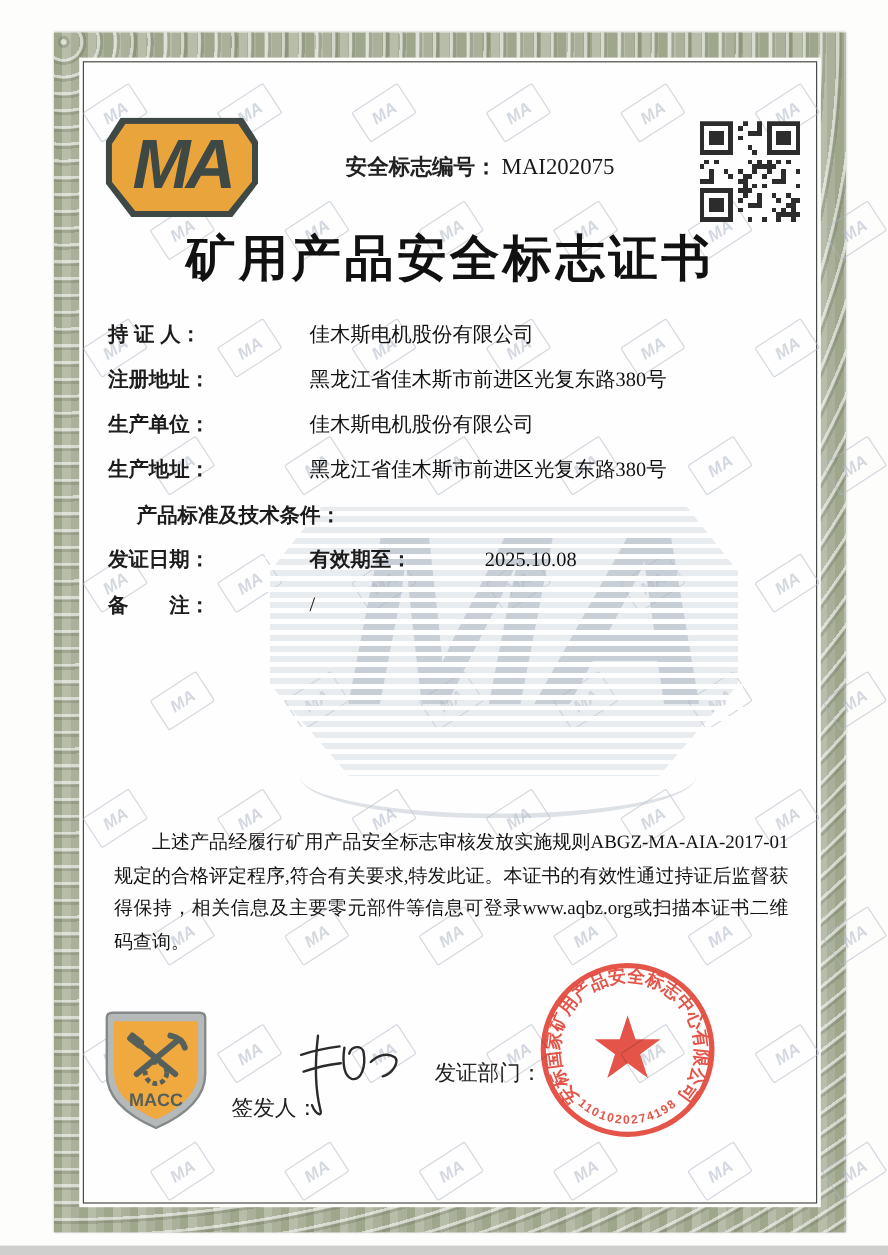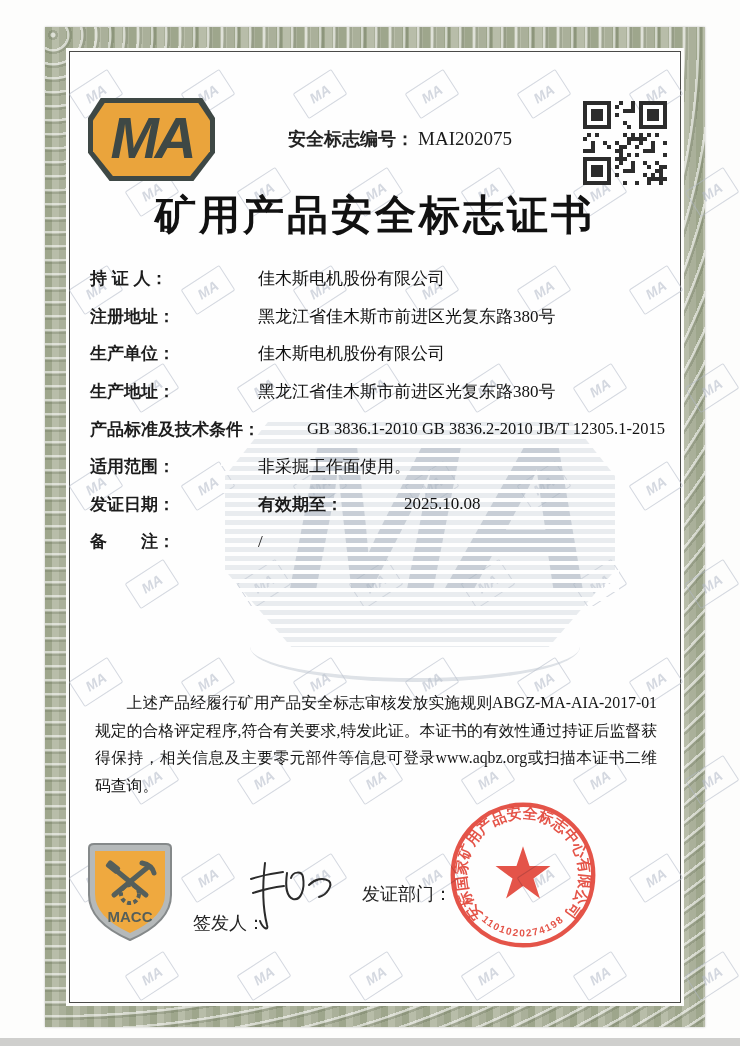--- a/index.html
+++ b/index.html
@@ -42,21 +42,21 @@
   .cert-no .lbl { font:700 18px "Liberation Sans",sans-serif; color:#222;margin-top:44px; }
   .cert-no .val { font:400 19px "Liberation Serif",serif; color:#1a1a1a; margin-left:4px;}
   .qr { position:absolute; left:538px; top:74px; width:84px; height:84px; z-index:2; }
   .title { position:absolute; left:0; top:158px; width:660px; text-align:center; z-index:2;
     font:900 41px/60px "Liberation Serif",serif; color:#111; letter-spacing:3px; }
 
   
   .fields { position:absolute; left:45px; top:233px; width:575px; z-index:2; }
   .row { height:37.6px; display:flex; align-items:center;gap:48px; }
   .row .lbl { font:700 17px "Liberation Sans",sans-serif; color:#1c1c1c; min-width:120px; white-space:nowrap; }
-  .row .lbl.wide { min-width:0; margin-right:10px; }
+  .row .lbl.wide { min-width:0; margin-right:10px;margin-left:24px; }
   .row .val { font:400 17px "Liberation Serif",serif; color:#111; white-space:nowrap; }
   .row .val.std { font-size:16.5px; }
   .row .val1 { width:167px; }
   .row .lbl2 { font:700 17px "Liberation Sans",sans-serif; color:#1c1c1c; min-width:98px; white-space:nowrap; }
 
   
   .statement { position:absolute; left:50px; top:662px; width:562px; z-index:2;
     font:400 15.8px/27.5px "Liberation Serif",serif; color:#141414; text-align:justify; text-indent:2em; }
 
   
@@ -254,25 +254,20 @@
     <div class="row">
         <span class="lbl">生产单位：</span>
         <span class="val">佳木斯电机股份有限公司</span>
       </div>
     <div class="row">
         <span class="lbl">生产地址：</span>
         <span class="val">黑龙江省佳木斯市前进区光复东路380号</span>
       </div>
     <div class="row">
         <span class="lbl wide">产品标准及技术条件：</span>
-        <span class="val std">GB 3836.1-2010 GB 3836.2-2010 JB/T 12305.1-2015</span>
-      </div>
-    <div class="row">
-        <span class="lbl">适用范围：</span>
-        <span class="val">非采掘工作面使用。</span>
       </div>
     <div class="row">
       <span class="lbl">发证日期：</span>
         <span class="lbl2">有效期至：</span>
         <span class="val">2025.10.08</span>
     </div>
     <div class="row">
         <span class="lbl">备　　注：</span>
         <span class="val">/</span>
       </div>

